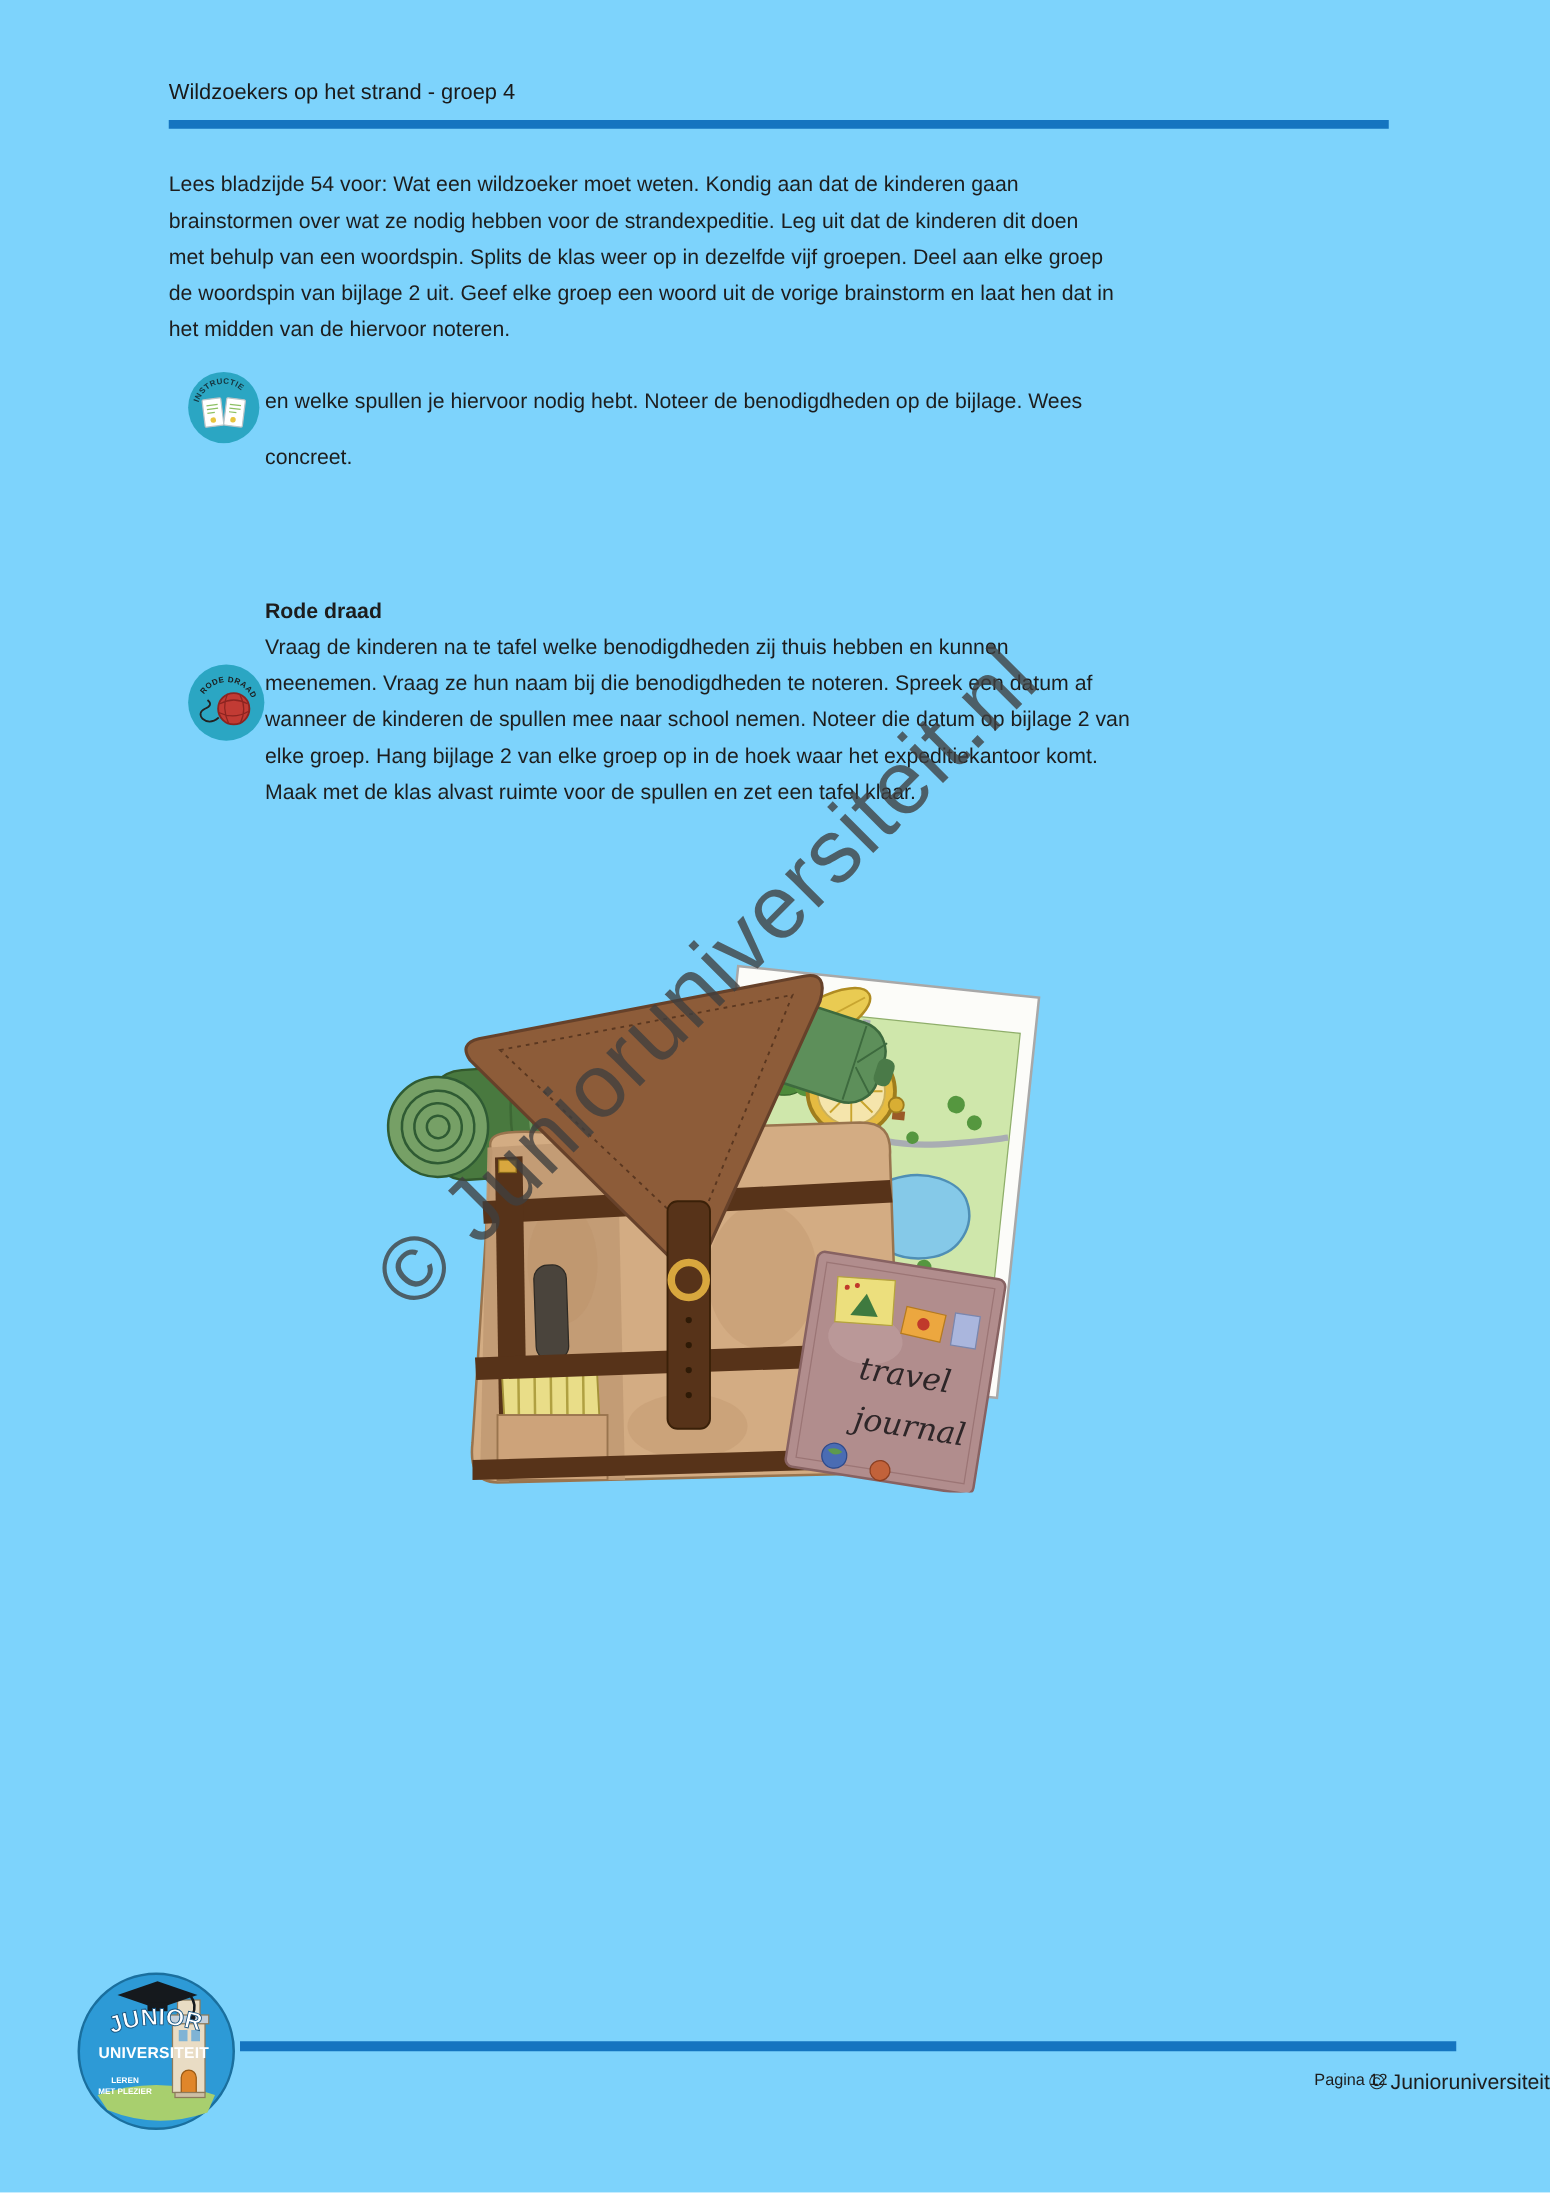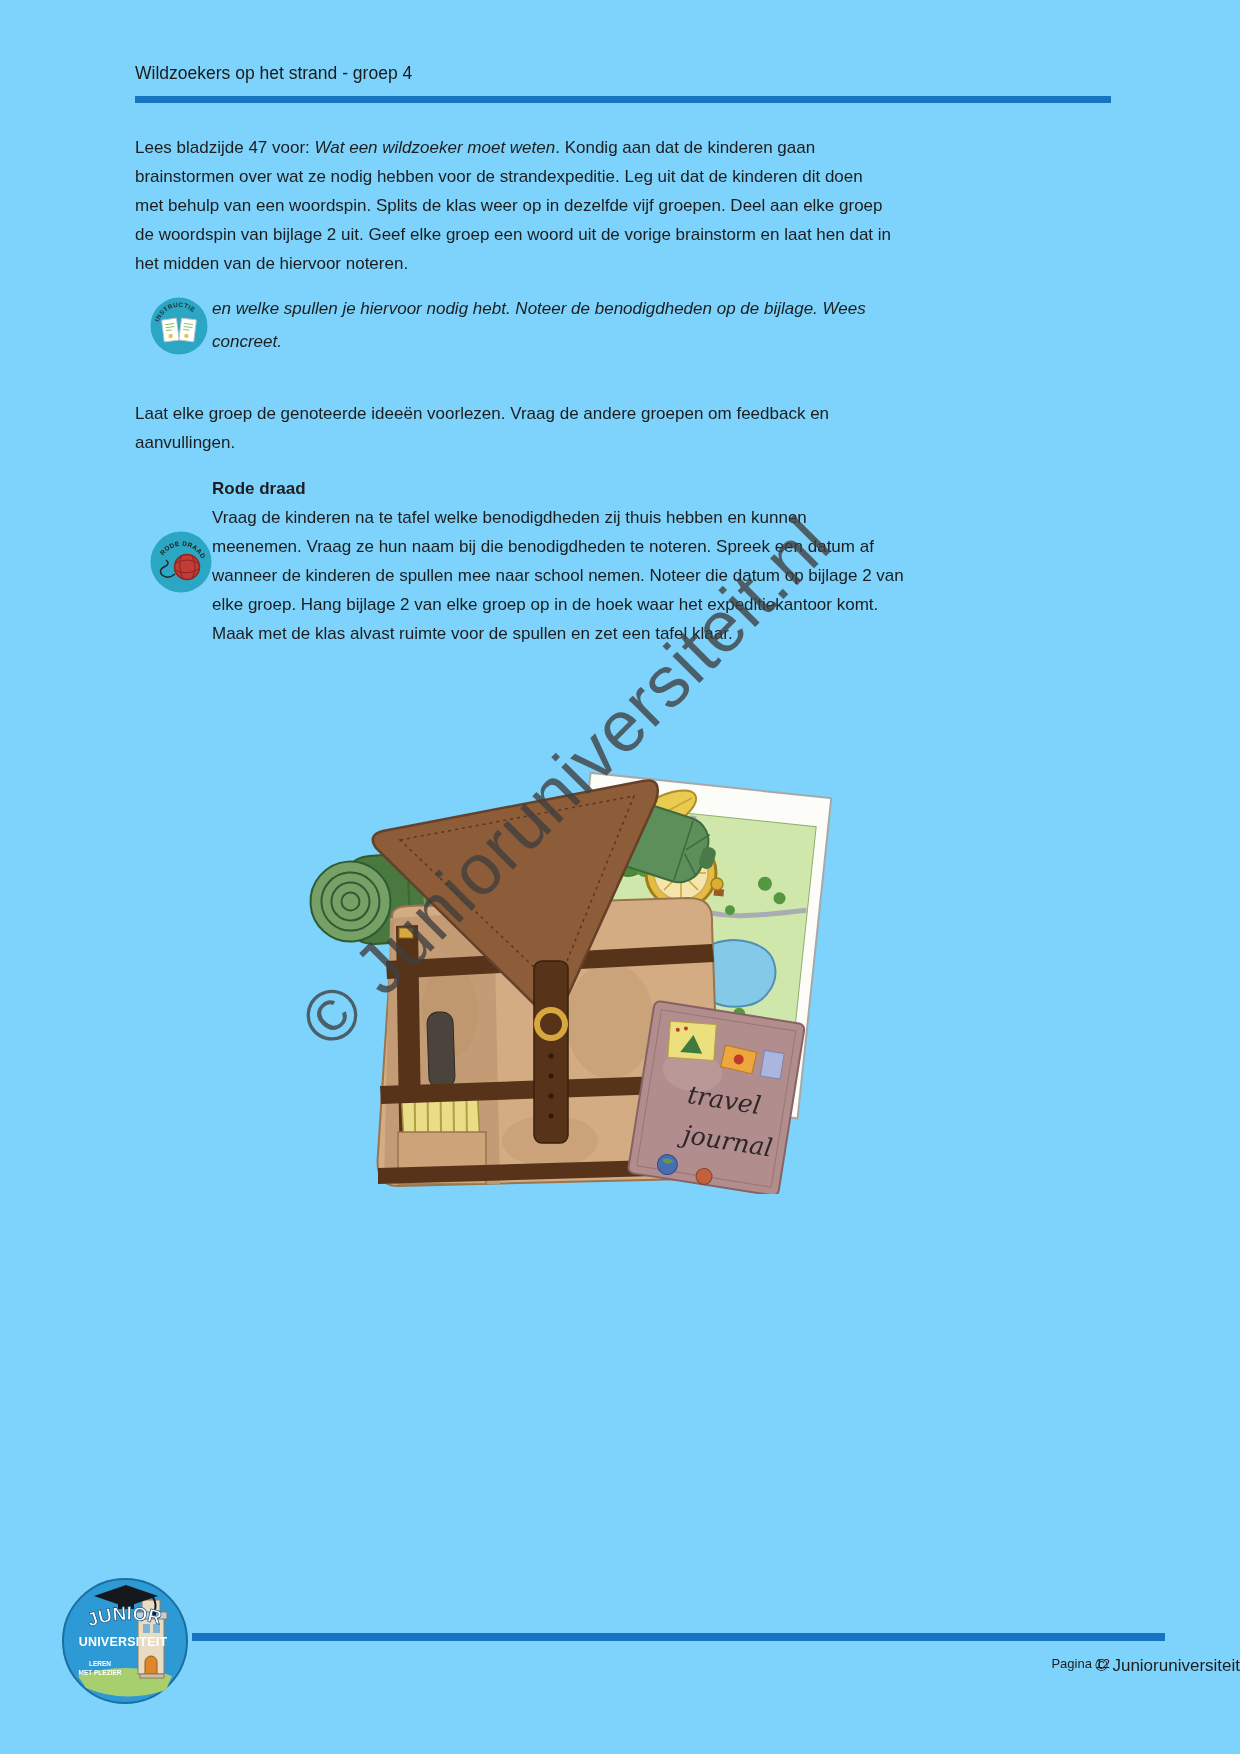--- a/index.html
+++ b/index.html
@@ -2,21 +2,21 @@
 <html><head>
 <meta charset="utf-8">
 <style>
   html,body{margin:0;padding:0;background:#ffffff;}
   .page{position:relative;width:1240px;height:1754px;background:#7dd3fc;overflow:hidden;
         font-family:"Liberation Sans",sans-serif;color:#1d1d1d;}
   .header-title{position:absolute;left:135px;top:63px;font-size:17.5px;color:#1a1a1a;}
   .header-rule{position:absolute;left:135px;top:96px;width:976px;height:7px;background:#1575c0;}
   .para{position:absolute;font-size:17px;line-height:29px;white-space:nowrap;}
   .tline{white-space:nowrap;}
-  .it{font-style:italic;}
+  .it{margin-top:12px;}
   .bold{font-weight:bold;}
   .para1{left:135px;top:133px;}
   .badge{position:absolute;}
   .instructie-badge{left:150px;top:297px;width:58px;height:58px;}
   .instructie-text{left:212px;top:292px;line-height:33px;}
   .para2{left:135px;top:399px;}
   .rode-badge{left:150px;top:531px;width:62px;height:62px;}
   .rode-text{left:212px;top:474px;}
   .illustration{position:absolute;left:288px;top:756px;width:552px;height:438px;}
   .watermark{position:absolute;left:110px;top:741px;width:910px;text-align:center;
@@ -30,21 +30,21 @@
 </style>
 </head>
 <body>
 
 <div class="page">
 
   <div class="header-title">Wildzoekers op het strand - groep 4</div>
   <div class="header-rule"></div>
 
   <div class="para para1">
-    <div class="tline"><span>Lees bladzijde 47 voor: </span><span class="it">Wat een wildzoeker moet weten</span><span>. Kondig aan dat de kinderen gaan</span></div>
+    <div class="tline"><span>Lees bladzijde 54 voor: </span><span class="it">Wat een wildzoeker moet weten</span><span>. Kondig aan dat de kinderen gaan</span></div>
     <div class="tline">brainstormen over wat ze nodig hebben voor de strandexpeditie. Leg uit dat de kinderen dit doen</div>
     <div class="tline">met behulp van een woordspin. Splits de klas weer op in dezelfde vijf groepen. Deel aan elke groep</div>
     <div class="tline">de woordspin van bijlage 2 uit. Geef elke groep een woord uit de vorige brainstorm en laat hen dat in</div>
     <div class="tline">het midden van de hiervoor noteren.</div>
   </div>
 
   <div class="badge instructie-badge">
     <svg viewBox="0 0 58 58" width="58" height="58">
       <circle cx="29" cy="29" r="28.5" fill="#2ba6c3"></circle>
       <defs>
@@ -62,24 +62,20 @@
         <circle cx="37" cy="39" r="2.2" fill="#e8c53f"></circle>
       </g>
     </svg>
   </div>
 
   <div class="para instructie-text">
     <div class="tline it">en welke spullen je hiervoor nodig hebt. Noteer de benodigdheden op de bijlage. Wees</div>
     <div class="tline it">concreet.</div>
   </div>
 
-  <div class="para para2">
-    <div class="tline">Laat elke groep de genoteerde ideeën voorlezen. Vraag de andere groepen om feedback en</div>
-    <div class="tline">aanvullingen.</div>
-  </div>
 
   <div class="badge rode-badge">
     <svg viewBox="0 0 62 62" width="62" height="62">
       <circle cx="31" cy="31" r="30.5" fill="#2ba6c3"></circle>
       <defs>
           <path id="rodeArc" d="M10,32 A22,22 0 0 1 53,32" fill="none"></path>
         </defs>
       <text font-size="6.4" font-weight="bold" fill="#1c1c1c" letter-spacing="0.4"><textPath href="#rodeArc" startOffset="8">RODE DRAAD</textPath></text>
       <g>
         <circle cx="37" cy="36" r="12.5" fill="#c23b34" stroke="#8c2420" stroke-width="1.5"></circle>

